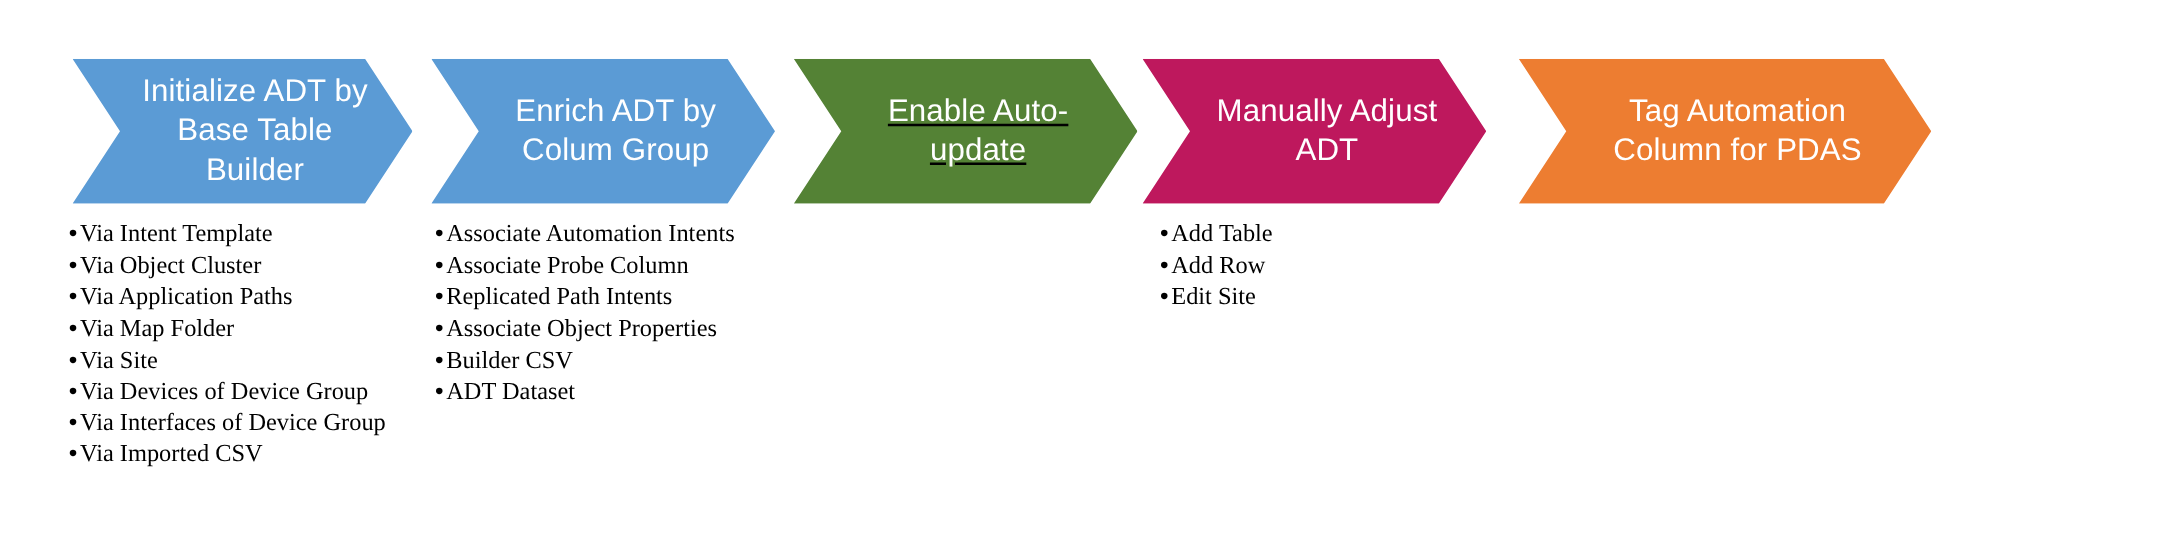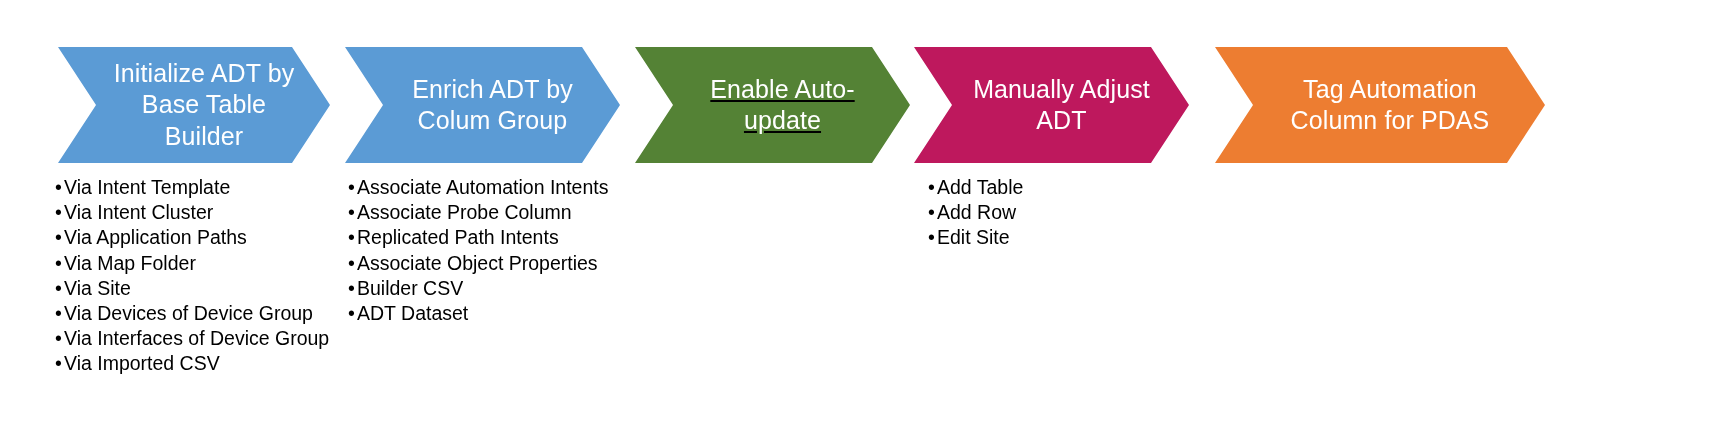--- a/index.html
+++ b/index.html
@@ -80,20 +80,21 @@
     display: inline-block;
     width: 9px;
     flex: 0 0 auto;
     color: #000000;
     font-size: 19.5px;
     line-height: 25.2px;
   }
 
   .bullet-text {
     display: inline-block;
+    font-family: Liberation Serif, serif;
   }
 </style>
 </head>
 <body>
 
 <div id="diagram">
 
   <div class="chevron-row">
       <div class="chevron shape-first" style="left: 58px; width: 272px; background: rgb(91, 155, 213);">
         <div class="chevron-label">Initialize ADT by
@@ -119,21 +120,21 @@
     </div>
 
   <div id="bullet-layer">
       <div class="bullet-column" style="left: 55px;">
         <div class="bullet-item">
           <span class="bullet-dot">•</span>
           <span class="bullet-text">Via Intent Template</span>
         </div>
         <div class="bullet-item">
           <span class="bullet-dot">•</span>
-          <span class="bullet-text">Via Intent Cluster</span>
+          <span class="bullet-text">Via Object Cluster</span>
         </div>
         <div class="bullet-item">
           <span class="bullet-dot">•</span>
           <span class="bullet-text">Via Application Paths</span>
         </div>
         <div class="bullet-item">
           <span class="bullet-dot">•</span>
           <span class="bullet-text">Via Map Folder</span>
         </div>
         <div class="bullet-item">

